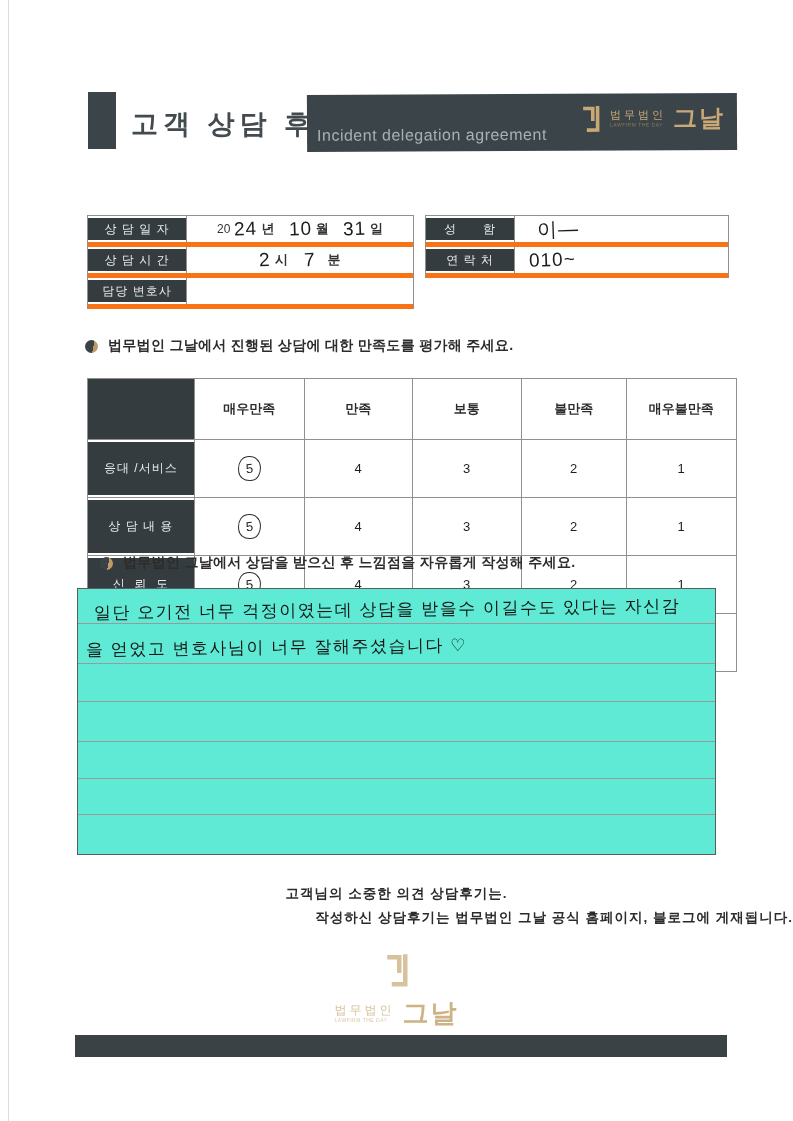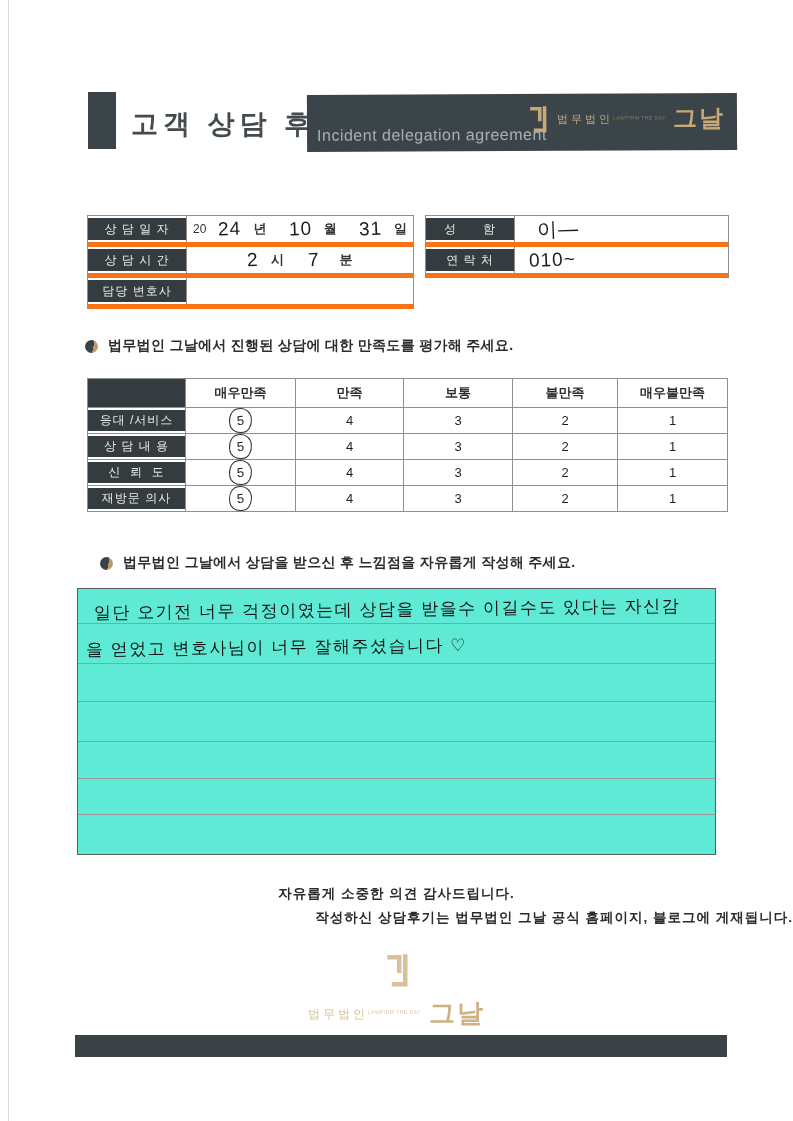--- a/index.html
+++ b/index.html
@@ -13,36 +13,36 @@
 
   
   .scan-line{left:8px;top:0;width:1px;height:1121px;background:#dcdcdc;}
 
   
   .title-square{left:88px;top:92px;width:28px;height:57px;background:#3b4448;}
   .page-title{left:131px;top:106px;font-size:27px;font-weight:700;color:#434b4f;letter-spacing:5px;}
   .banner{left:307px;top:94px;width:430px;height:57px;background:#3b4448;transform:rotate(-0.25deg);}
   .banner-subtitle{position:absolute;left:10px;bottom:7px;font-size:16px;color:#a9b0b3;letter-spacing:0.5px;}
   .banner-logo{position:absolute;right:12px;top:8px;display:flex;align-items:center;gap:7px;}
-  .logo-col{display:flex;flex-direction:row;line-height:1;}
+  .logo-col{display:flex;flex-direction:column;line-height:1;}
   .logo-type{font-size:11px;color:#c9a877;letter-spacing:3px;}
   .logo-tag{font-size:5px;color:#8d7a58;letter-spacing:0.5px;margin-top:2px;}
   .logo-name{font-size:24px;color:#c9a877;font-weight:600;letter-spacing:2px;}
 
   
   .info-table{border:1px solid #8f8f8f;border-bottom:none;}
   .info-left{left:87px;top:215px;width:325px;}
   .info-right{left:425px;top:215px;width:302px;}
   .irow{display:flex;height:26px;border-bottom:5px solid #f97316;}
   .ilabel{width:98px;background:#343c40;color:#e9eaea;font-size:12px;display:flex;
           align-items:center;justify-content:center;letter-spacing:1px;border-right:1px solid #8f8f8f;
           box-shadow:inset 0 -2px 0 #ffffff, inset 0 2px 0 #ffffff;}
   .info-right .ilabel{width:88px;}
   .ival{flex:1;display:flex;align-items:center;background:#fff;position:relative;}
-  .date-val{justify-content:center;gap:12px;}
+  .date-val{justify-content:center;gap:4px;}
   .printed-sm{font-size:12px;color:#333;}
   .unit{font-size:13px;color:#333;font-weight:600;}
   .hand{font-size:19px;color:#1d1d1d;display:inline-block;transform:rotate(-2deg);letter-spacing:1px;}
   .hand-name{margin-left:22px;font-size:20px;}
   .hand-contact{margin-left:14px;font-size:19px;}
   .case-cells{display:flex;flex:1;height:100%;}
   .case-cell{flex:1;display:flex;align-items:center;justify-content:center;font-size:13px;
              color:#2f2f2f;border-left:1px solid #9a9a9a;position:relative;}
   .case-cell:first-child{border-left:none;}
   .circle-mark{position:absolute;left:5px;top:-15px;width:37px;height:48px;
@@ -52,21 +52,21 @@
   
   .question{display:flex;align-items:center;gap:10px;}
   .q1{left:85px;top:337px;}
   .q2{left:100px;top:554px;}
   .bullet{width:13px;height:13px;border-radius:50%;
           background:linear-gradient(100deg,#3a4247 62%,#c09a66 62%);flex:0 0 auto;}
   .q-text{font-size:14px;font-weight:700;color:#2c2c2c;letter-spacing:0.3px;}
 
   
   .rating{left:87px;top:378px;border-collapse:collapse;table-layout:fixed;}
-  .rating td,.rating th{border:1px solid #8f8f8f;text-align:center;font-weight:400;padding:0;}
+  .rating td,.rating th{border:1px solid #8f8f8f;text-align:center;font-weight:400;padding:16px;}
   .rating th{height:28px;font-size:13px;font-weight:700;color:#2c2c2c;background:#fff;}
   .rating td{height:25px;font-size:13px;color:#1f1f1f;}
   .rating .rlabel{background:#343c40;color:#e9eaea;font-size:12px;letter-spacing:1px;
                   box-shadow:inset 0 -2px 0 #ffffff, inset 0 2px 0 #ffffff;}
   .rating .corner{background:#343c40;box-shadow:none;}
   .circled{display:inline-block;width:21px;height:23px;line-height:23px;
            border:1.7px solid #2c2c2c;transform:rotate(-5deg);
            border-radius:48% 52% 46% 54% / 58% 50% 60% 45%;}
 
   
@@ -222,21 +222,21 @@
   <div class="rule" style="top:34px"></div>
   <div class="rule" style="top:74px"></div>
   <div class="rule" style="top:112px"></div>
   <div class="rule" style="top:152px"></div>
   <div class="rule" style="top:189px"></div>
   <div class="rule" style="top:225px"></div>
   <div class="hw hw1">일단 오기전 너무 걱정이였는데 상담을 받을수 이길수도 있다는 자신감</div>
   <div class="hw hw2">을 얻었고 변호사님이 너무 잘해주셨습니다 ♡</div>
 </div>
 
-<div class="abs thanks">자유롭게 소중한 의견 감사드립니다.</div>
+<div class="abs thanks">고객님의 소중한 의견 상담후기는.</div>
 <div class="abs notice">작성하신 상담후기는 법무법인 그날 공식 홈페이지, 블로그에 게재됩니다.</div>
 
 <div class="abs footer-logo">
   <svg width="30" height="40" viewBox="0 0 40 52">
     <path d="M7 9 H23 V30" fill="none" stroke="#d7c29c" stroke-width="6"></path>
     <path d="M31 5 V45 H13" fill="none" stroke="#d7c29c" stroke-width="6"></path>
   </svg>
   <div class="flogo-row">
     <span class="logo-col">
       <span class="flogo-type">법무법인</span>

